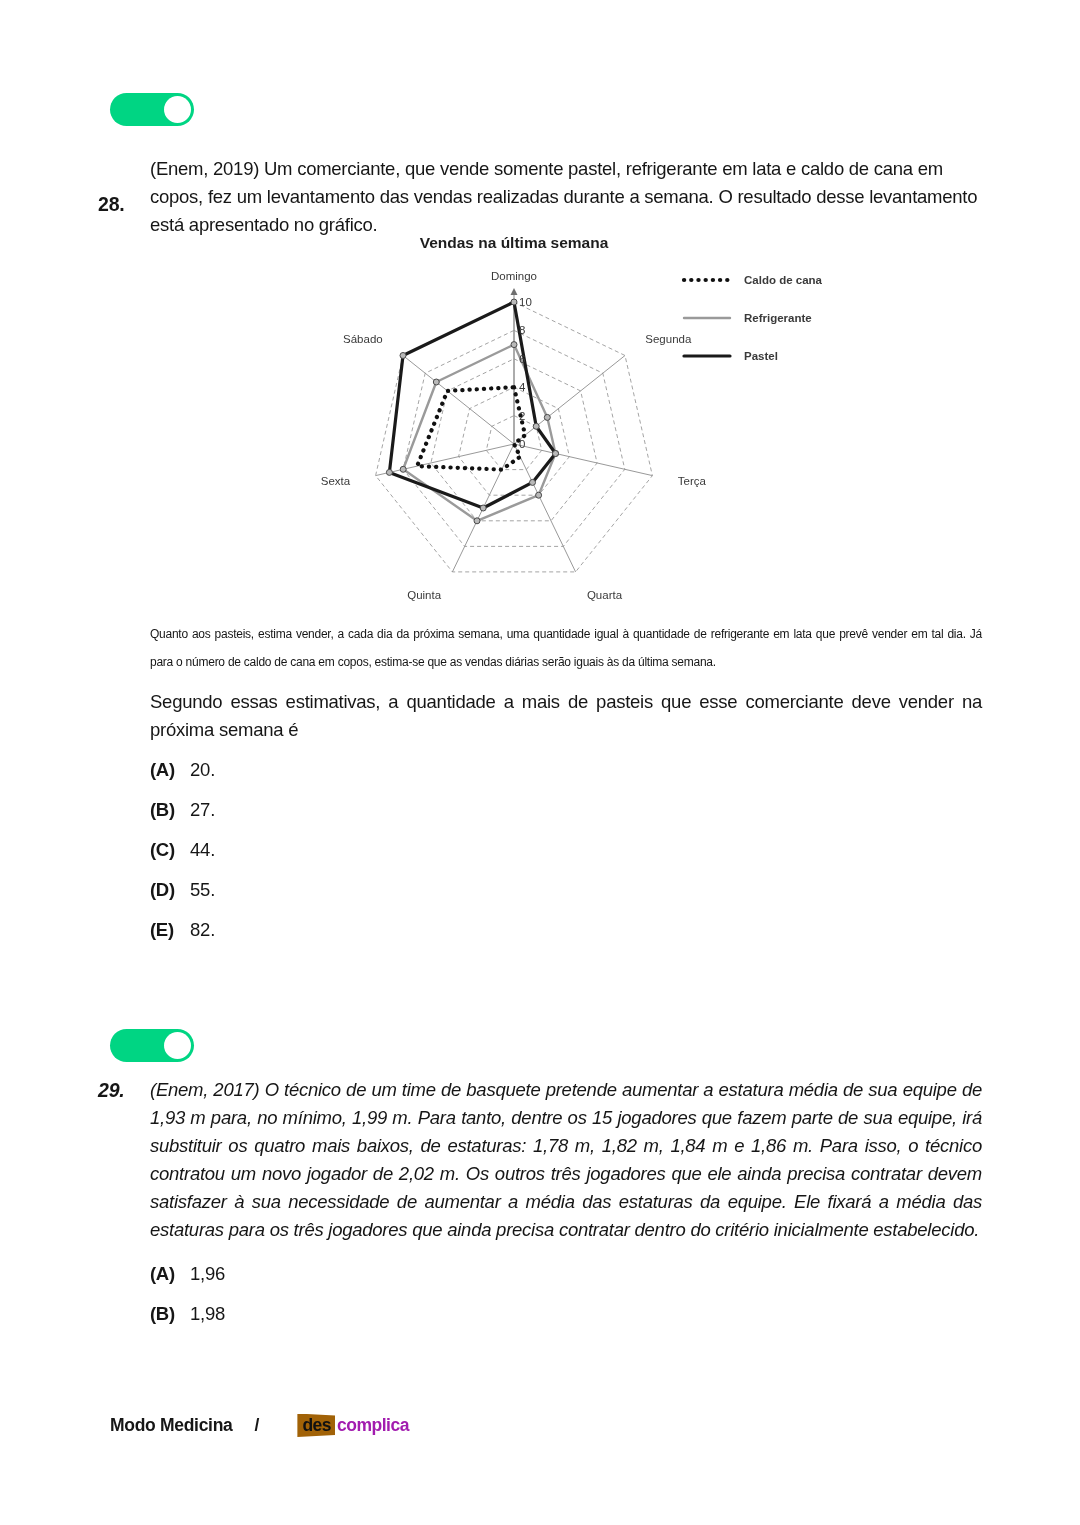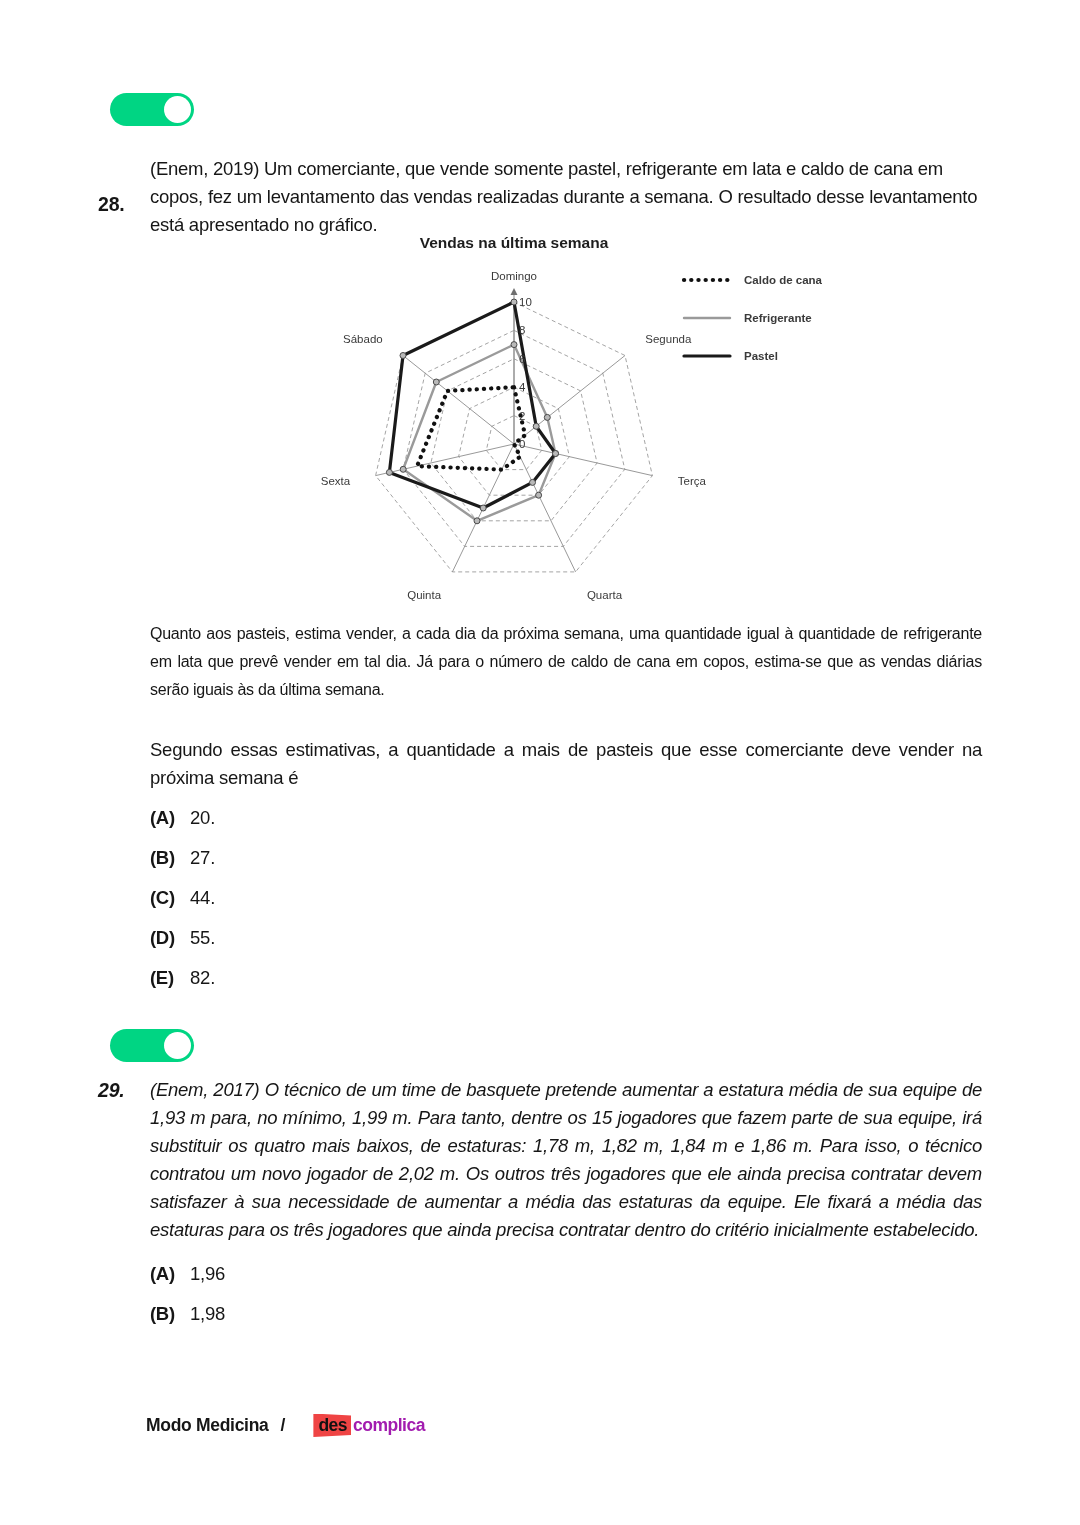--- a/index.html
+++ b/index.html
@@ -101,22 +101,21 @@
   .tick-label { font-size: 11.5px; fill: #2b2b2b; }
   .legend-label { font-size: 11.5px; font-weight: 700; fill: #1d1d1d; }
 
   
   .footer {
     position: absolute;
     left: 110px;
     bottom: 88px;
     display: flex;
     align-items: center;
-    gap: 10px;
-    margin-left: 36px;
+    gap: 20px;
   }
   .footer .brandname {
     font-weight: 700;
     font-size: 17.5px;
     letter-spacing: -0.3px;
     color: #161616;
   }
   .footer .slash {
     font-weight: 700;
     font-size: 17.5px;
@@ -125,21 +124,21 @@
   }
   .logo {
     display: inline-flex;
     align-items: center;
     font-size: 17.5px;
     font-weight: 700;
     letter-spacing: -0.5px;
     margin-left: 18px;
   }
   .logo .logo-mark {
-    background: #ef4444;
+    background: #a16207;
     color: #111111;
     padding: 3px 4px 3px 5px;
     clip-path: polygon(0 0, 100% 9%, 100% 91%, 0 100%);
     line-height: 1;
     font-weight: 800;
   }
   .logo .logo-word {
     color: #a21caf;
     margin-left: 2px;
     font-weight: 700;
@@ -227,21 +226,21 @@
             <line x1="468" y1="86" x2="514" y2="86" stroke="#9a9a9a" stroke-linecap="round" stroke-width="2.4"></line>
             <text x="528" y="90" class="legend-label">Refrigerante</text>
             <line x1="468" y1="124" x2="514" y2="124" stroke="#1a1a1a" stroke-linecap="round" stroke-width="3.2"></line>
             <text x="528" y="128" class="legend-label">Pastel</text>
           </g>
       </svg>
     </div>
   </div>
 
   <div style="position:absolute; left:150px; top:620px; width:832px;">
-    <p class="justify" style="margin:0 0 32px 0;font-size:16px;line-height:28px;letter-spacing:-0.25px;">Quanto aos pasteis, estima vender, a cada dia da próxima semana, uma quantidade igual à quantidade de refrigerante em lata que prevê vender em tal dia. Já para o número de caldo de cana em copos, estima-se que as vendas diárias serão iguais às da última semana.</p>
+    <p class="justify" style="margin:0 0 12px 0;font-size:12px;line-height:28px;letter-spacing:-0.25px;">Quanto aos pasteis, estima vender, a cada dia da próxima semana, uma quantidade igual à quantidade de refrigerante em lata que prevê vender em tal dia. Já para o número de caldo de cana em copos, estima-se que as vendas diárias serão iguais às da última semana.</p>
     <p class="justify" style="margin:0 0 6px 0;font-size:18.5px;line-height:28px;letter-spacing:-0.25px;">Segundo essas estimativas, a quantidade a mais de pasteis que esse comerciante deve vender na próxima semana é</p>
 
     <div class="alts">
       <div class="alt">
         <span class="alt-key">(A)</span>
         <span class="alt-val">20.</span>
       </div>
       <div class="alt">
         <span class="alt-key">(B)</span>
         <span class="alt-val">27.</span>

